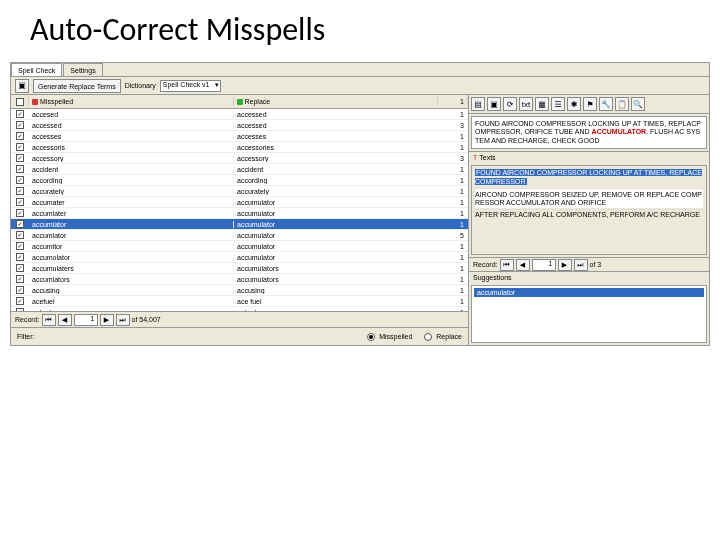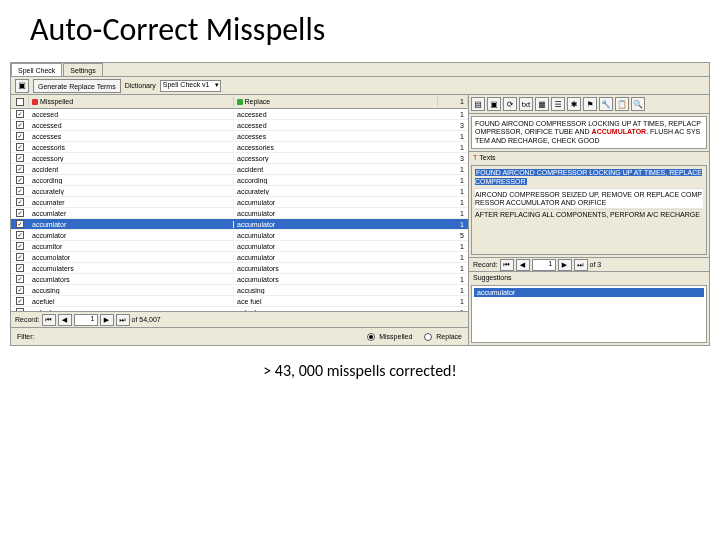--- a/index.html
+++ b/index.html
@@ -365,14 +365,13 @@
         </div>
 
         <div class="sugg-label">Suggestions</div>
         <div class="sugg-box">
           <div class="sugg-item">accumulator</div>
         </div>
       </div>
     </div>
   </div>
 
-  <div class="footer">&gt; 43, 000 misspells corrected!</div>
 </div>
 
 </body></html>

